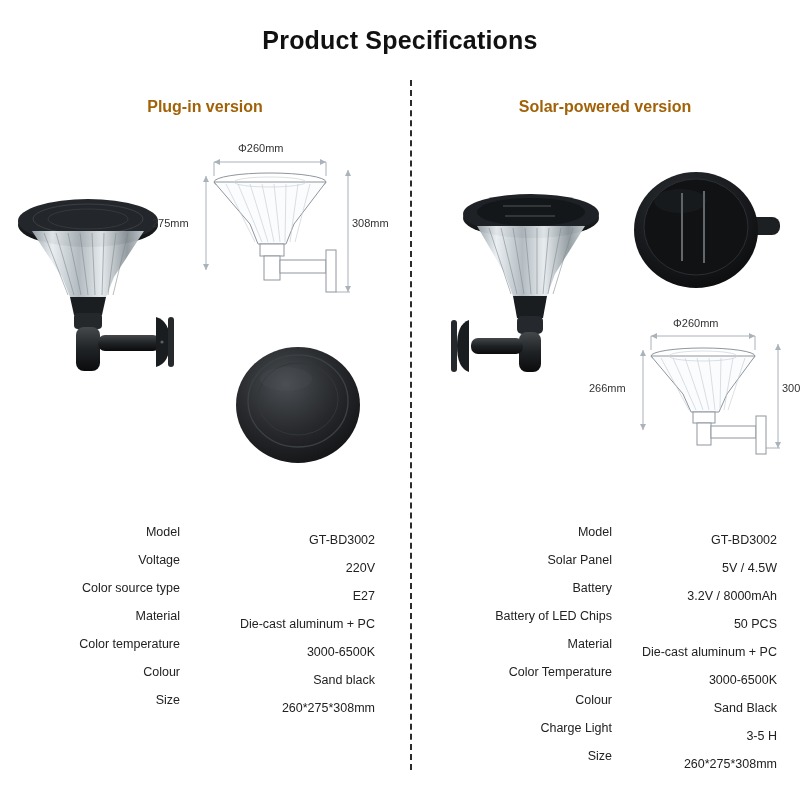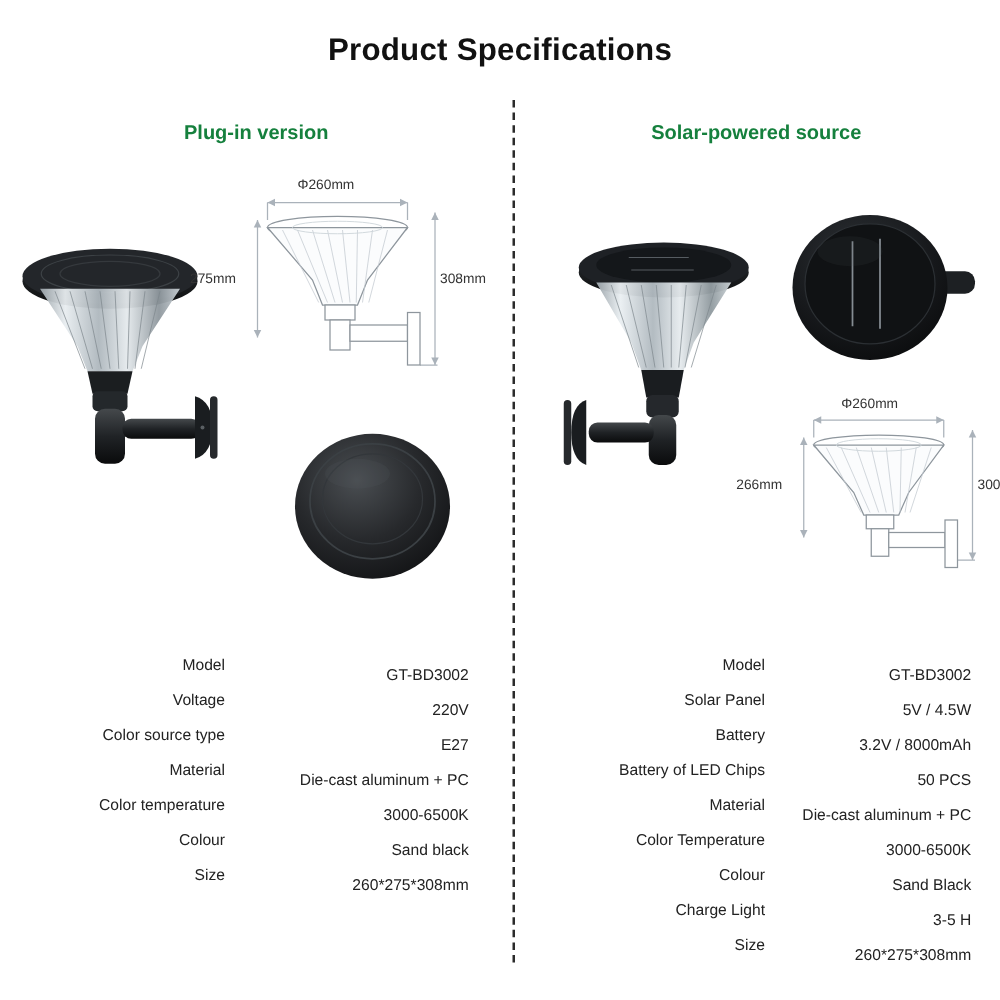--- a/index.html
+++ b/index.html
@@ -46,21 +46,21 @@
   .col-left { left: 0; width: 410px; }
   .col-right { left: 410px; width: 390px; }
 
   .col-title {
     position: absolute;
     top: 98px;
     width: 100%;
     text-align: center;
     font-size: 16px;
     font-weight: bold;
-    color: #15803d;
+    color: #a16207;
   }
 
   
   .spec-table {
     position: absolute;
     font-size: 12.5px;
     color: #222;
   }
   .spec-row {
     display: flex;
@@ -238,21 +238,21 @@
         <div class="spec-value">Sand black</div>
       </div>
       <div class="spec-row">
         <div class="spec-label">Size</div>
         <div class="spec-value">260*275*308mm</div>
       </div>
     </div>
   </div>
 
   <div class="col col-right">
-    <div class="col-title">Solar-powered source</div>
+    <div class="col-title">Solar-powered version</div>
 
     <div class="art" style="left:25px; top:170px;">
       <svg width="200" height="215" viewBox="0 0 200 215">
         <defs>
           <linearGradient id="capR" x1="0" y1="0" x2="0" y2="1">
             <stop offset="0%" stop-color="#3a3d40"></stop>
             <stop offset="50%" stop-color="#1d2022"></stop>
             <stop offset="100%" stop-color="#0b0c0d"></stop>
           </linearGradient>
           <linearGradient id="difR" x1="0" y1="0" x2="1" y2="0">

